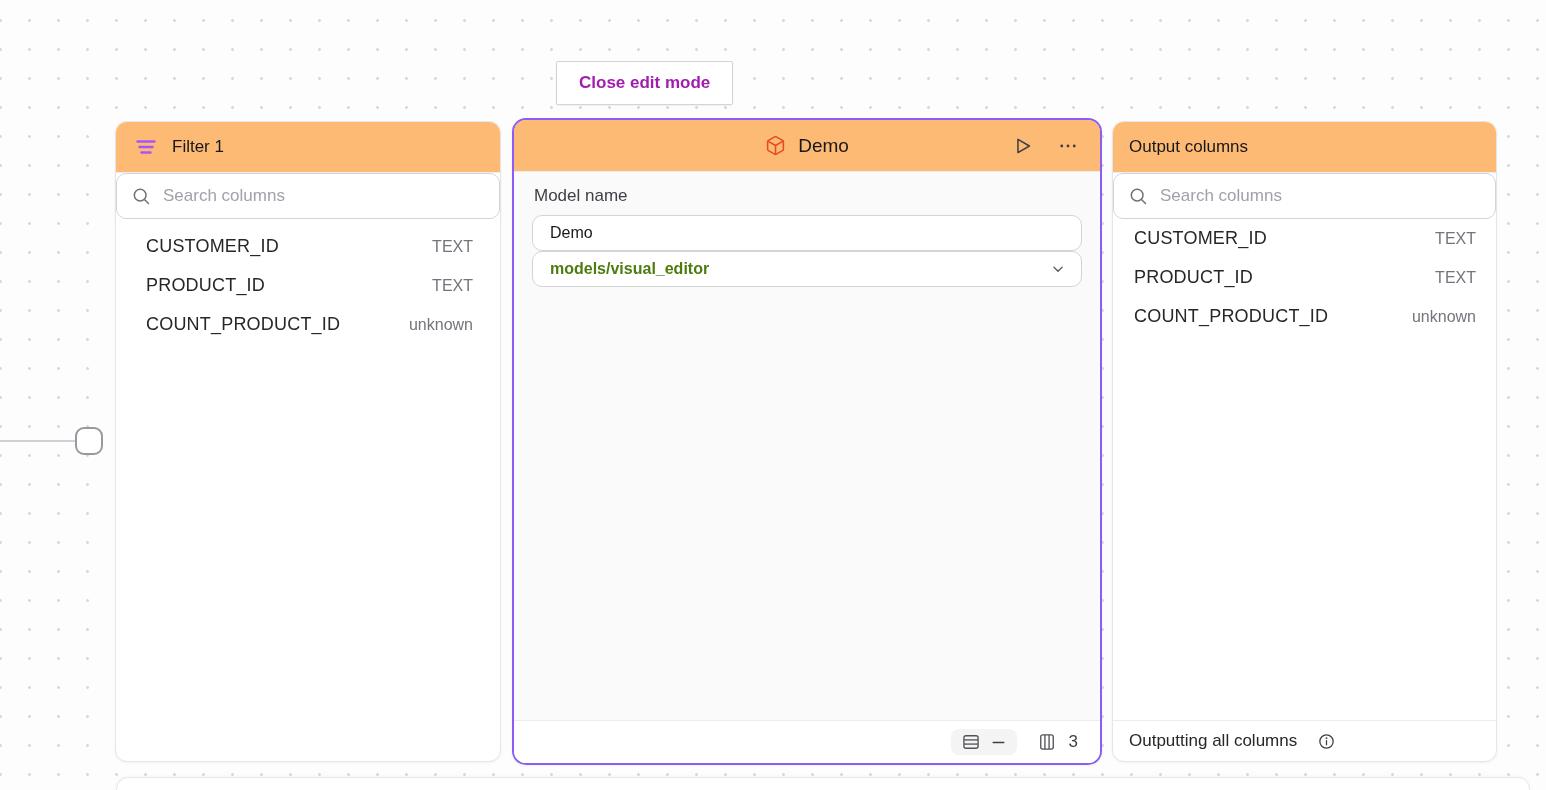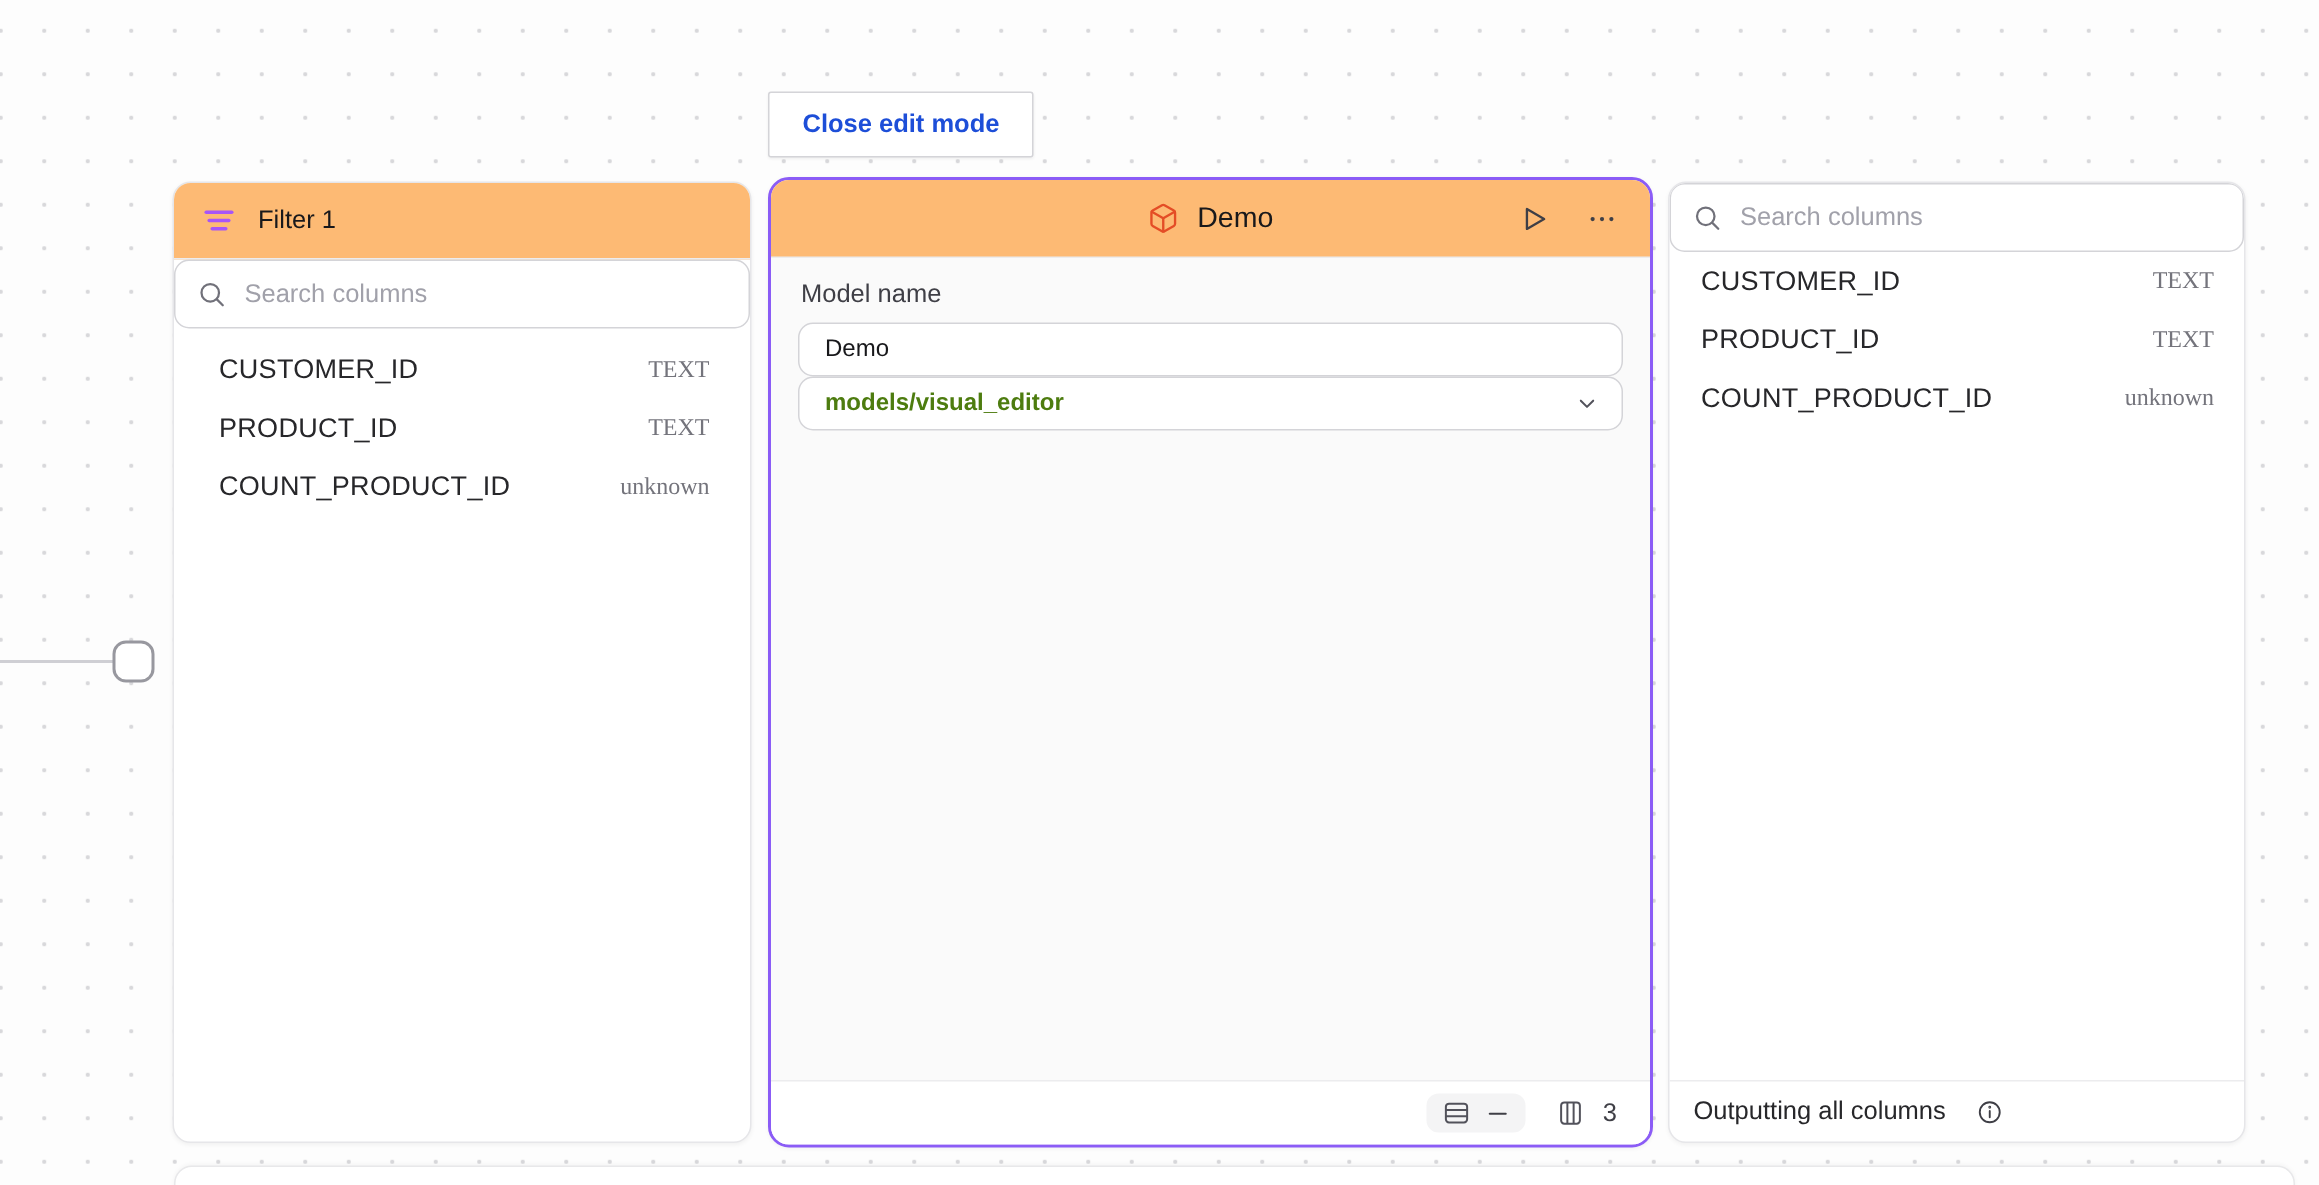--- a/index.html
+++ b/index.html
@@ -9,27 +9,27 @@
     background-color: #fdfdfd;
     background-image: radial-gradient(#d8d8db 1.3px, transparent 1.5px);
     background-size: 29px 29px;
     background-position: -14px 6px;
     position: relative;
     color: #18181b;
   }
 
   
   .close-edit {
-    position: absolute; left: 512px; top: 61px; height: 44px;
+    position: absolute; left: 556px; top: 61px; height: 44px;
     padding: 0 22px;
     background: #fff;
     border: 1px solid #d4d4d8;
     border-radius: 2px;
     font-family: "Liberation Sans", sans-serif;
-    font-size: 17px; font-weight: 700; color: #1d4ed8;
+    font-size: 17px; font-weight: 700; color: #a21caf;
     box-shadow: 0 1px 2px rgba(0,0,0,.06);
     cursor: pointer;
   }
 
   
   .connector-line {
     position: absolute; left: 0; top: 440px; width: 77px; height: 2px;
     background: #cfcfd4;
   }
   .connector-handle {
@@ -93,21 +93,21 @@
   .search-box input::placeholder { color: #a1a1aa; }
 
   
   .col-list { list-style: none; margin-top: 8px; }
   .col-row {
     height: 39px; display: flex; align-items: center; justify-content: space-between;
   }
   .filter-panel .col-row { padding: 0 27px 0 30px; }
   .output-panel .col-row { padding: 0 20px 0 21px; }
   .col-name { font-size: 18px; color: #27272a; letter-spacing: .2px; }
-  .col-type { font-size: 16px; color: #74747c; font-family: Liberation Serif, serif; }
+  .col-type { font-size: 16px; color: #74747c; }
 
   
   .model-body { flex: 1; padding: 14px 18px; }
   .field-label { font-size: 17px; font-weight: 500; color: #3f3f46; margin: 8px 0 9px 2px; }
   .text-input {
     width: 100%; height: 36px;
     border: 1px solid #d4d4d8; border-radius: 10px; background: #fff;
     padding: 0 17px; font-family: "Liberation Sans", sans-serif;
     font-size: 16px; color: #18181b; outline: none;
   }
@@ -274,20 +274,23 @@
             <line x1="9.5" y1="3.5" x2="9.5" y2="20.5"></line>
             <line x1="14.5" y1="3.5" x2="14.5" y2="20.5"></line>
           </svg>
         </span>
         <span class="col-count">3</span>
       </div>
     </footer>
   </section>
 
   <section class="panel output-panel">
+    <header class="panel-header">
+      <h2>Output columns</h2>
+    </header>
 
     <div class="search-box">
       <span>
         <svg width="20" height="20" viewBox="0 0 24 24" fill="none" stroke="#71717a" stroke-width="1.8" stroke-linecap="round">
           <circle cx="11" cy="11" r="7"></circle>
           <line x1="16.5" y1="16.5" x2="21" y2="21"></line>
         </svg>
       </span>
       <input placeholder="Search columns" style="">
     </div>

